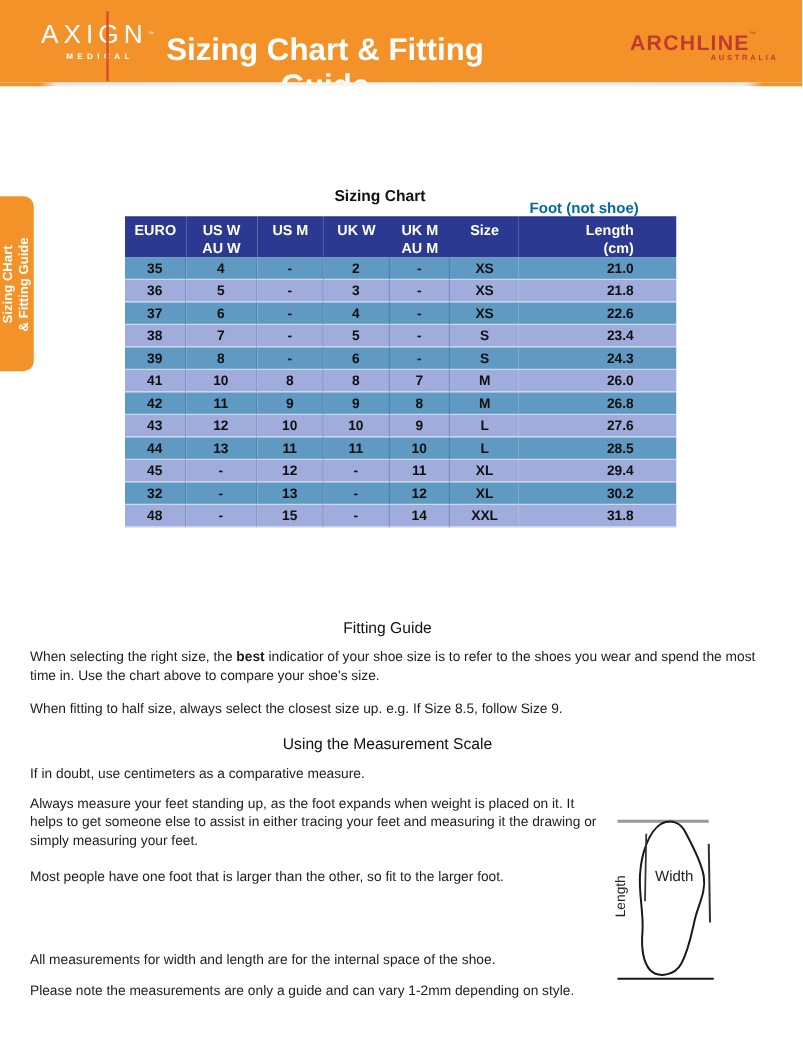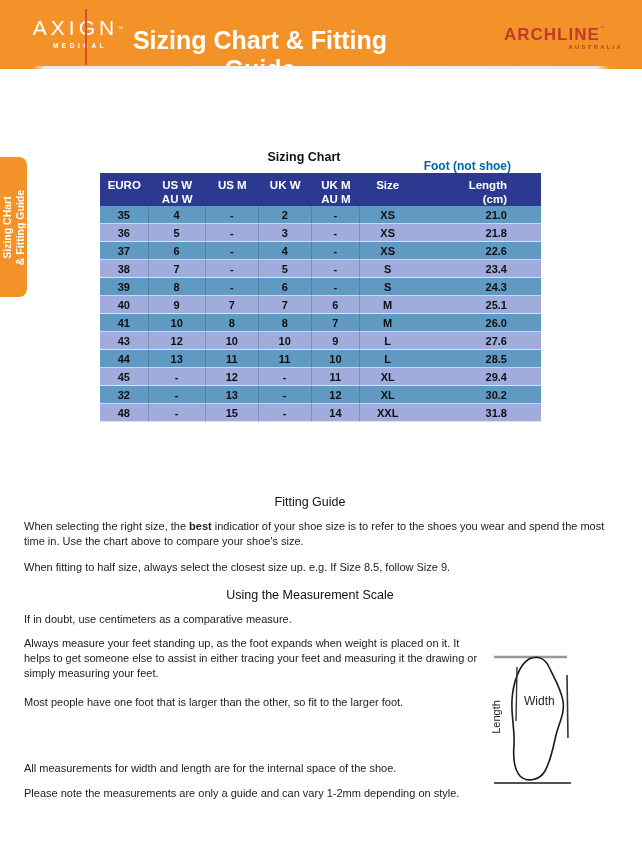--- a/index.html
+++ b/index.html
@@ -149,36 +149,36 @@
         <tr>
           <td>39</td>
           <td>8</td>
           <td>-</td>
           <td>6</td>
           <td>-</td>
           <td>S</td>
           <td>24.3</td>
         </tr>
         <tr>
-          <td>40</td>
-          <td>9</td>
-          <td>7</td>
-          <td>7</td>
-          <td>6</td>
-          <td>M</td>
-          <td>25.1</td>
-        </tr>
-        <tr>
           <td>41</td>
           <td>10</td>
           <td>8</td>
           <td>8</td>
           <td>7</td>
           <td>M</td>
           <td>26.0</td>
+        </tr>
+        <tr>
+          <td>42</td>
+          <td>11</td>
+          <td>9</td>
+          <td>9</td>
+          <td>8</td>
+          <td>M</td>
+          <td>26.8</td>
         </tr>
         <tr>
           <td>43</td>
           <td>12</td>
           <td>10</td>
           <td>10</td>
           <td>9</td>
           <td>L</td>
           <td>27.6</td>
         </tr>

